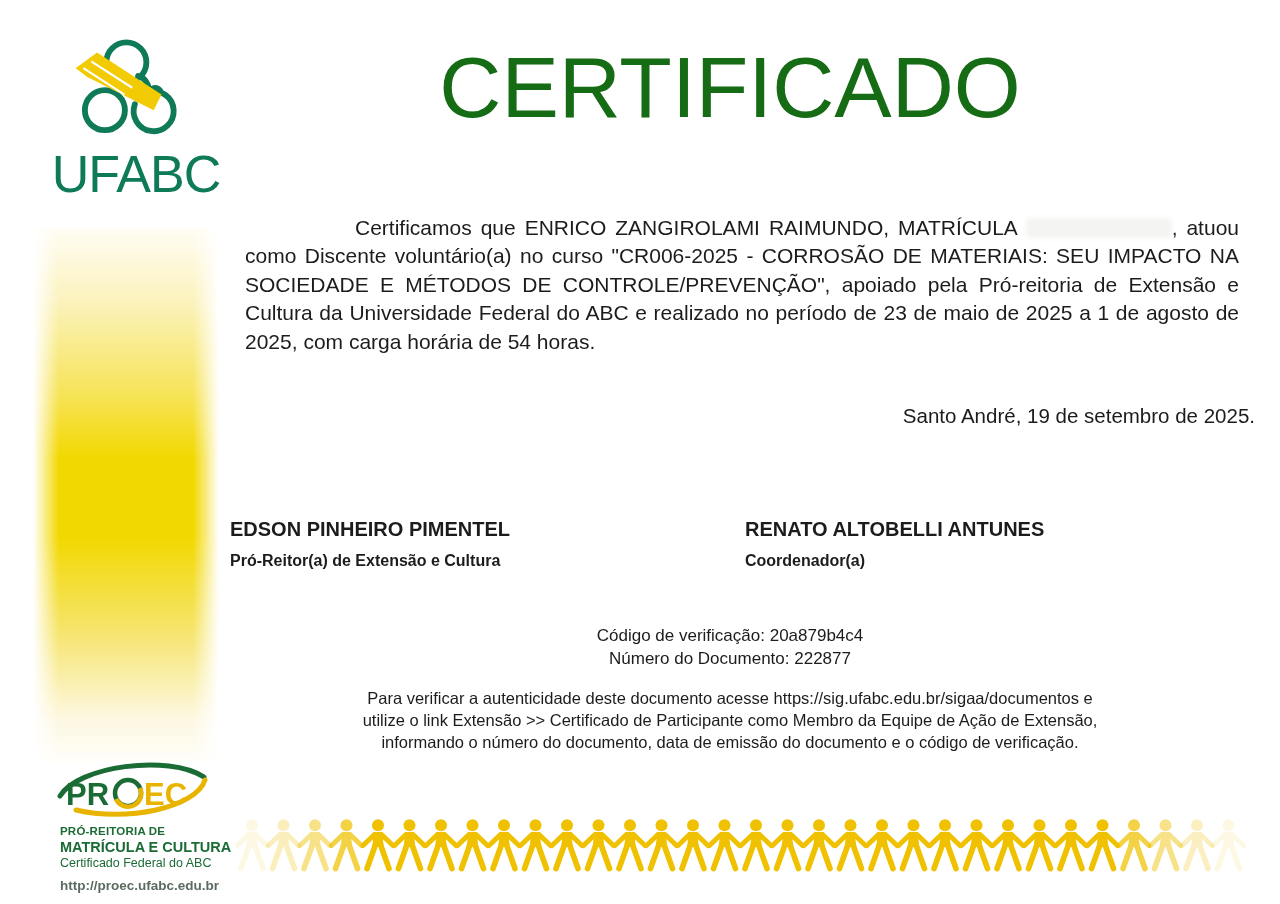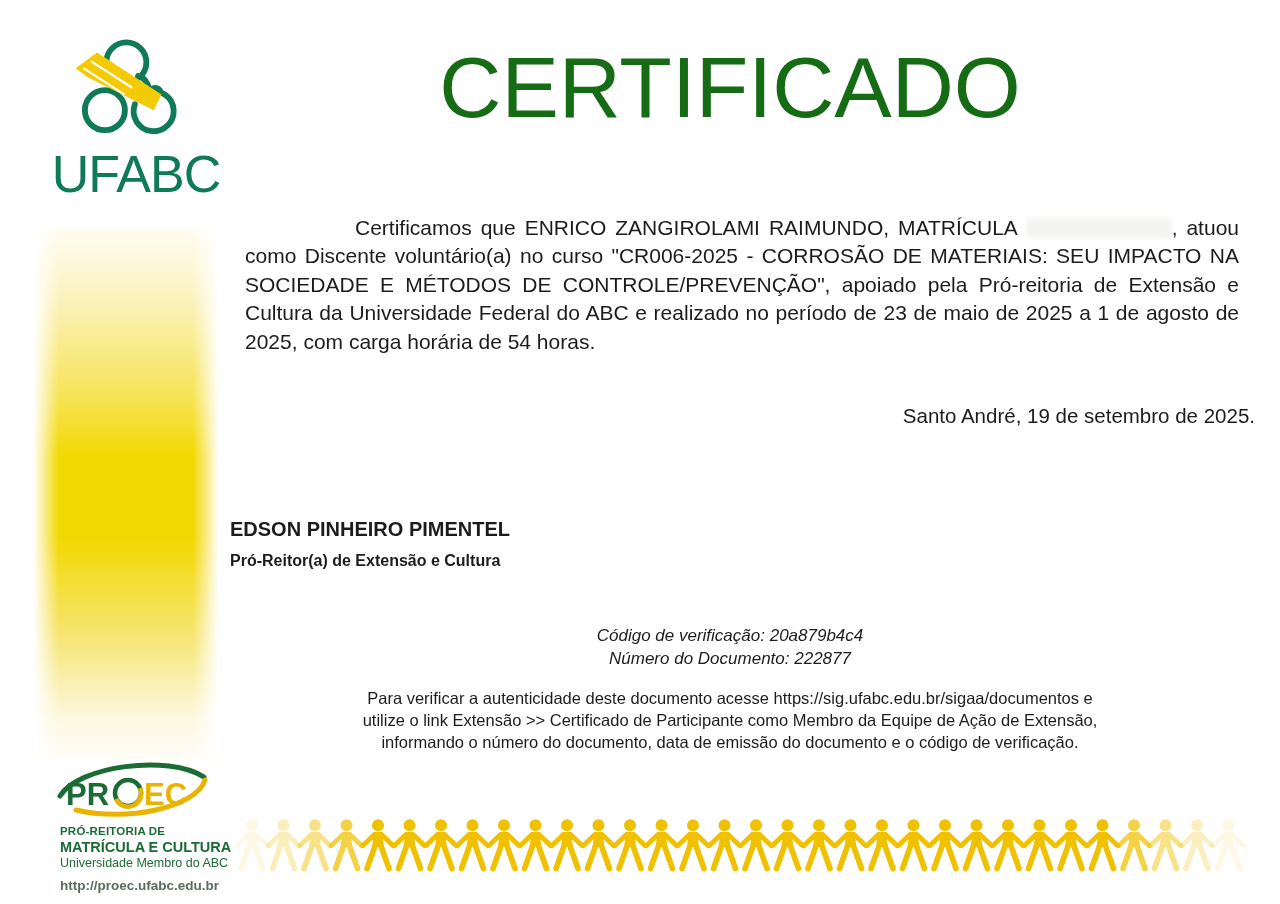--- a/index.html
+++ b/index.html
@@ -36,21 +36,21 @@
   .date-line{
     position:absolute;left:262px;top:404px;width:993px;text-align:right;font-size:20.5px;
   }
   .sig{position:absolute;top:518px;width:480px;text-align:left;}
   .sig.left{left:230px;}
   .sig.right{left:745px;}
   .sig .sig-name{font-size:20px;font-weight:bold;}
   .sig .sig-role{font-size:16px;font-weight:bold;margin-top:11px;}
   .verif{
     position:absolute;left:180px;top:624px;width:1100px;text-align:center;
-    font-size:17px;line-height:23px;font-style:italic;
+    font-size:17px;line-height:23px;
   }
   .instructions{
     position:absolute;left:180px;top:688px;width:1100px;text-align:center;
     font-size:16.5px;line-height:21.8px;
   }
   .proec{position:absolute;left:56px;top:760px;width:180px;}
   .proec-lines{margin-top:3px;padding-left:4px;color:var(--proec-green,#1B6B35);}
   .proec-l1{font-size:11.5px;font-weight:bold;letter-spacing:.2px;}
   .proec-l2{font-size:14.5px;font-weight:bold;margin-top:2px;}
   .proec-l3{font-size:12.5px;margin-top:1px;}
@@ -82,20 +82,24 @@
   <div class="cert-title">CERTIFICADO</div>
 
   <div class="cert-body"><span>Certificamos que ENRICO ZANGIROLAMI RAIMUNDO,  MATRÍCULA</span> <span class="redacted"></span><span>, atuou como Discente voluntário(a) no curso "CR006-2025 - CORROSÃO DE MATERIAIS: SEU IMPACTO NA SOCIEDADE E MÉTODOS DE CONTROLE/PREVENÇÃO", apoiado pela Pró-reitoria de Extensão e Cultura da Universidade Federal do ABC e realizado no período de 23 de maio de 2025 a 1 de agosto de 2025, com carga horária de 54 horas.</span></div>
 
   <div class="date-line">Santo André, 19 de setembro de 2025.</div>
 
   <div class="sig left">
     <div class="sig-name">EDSON PINHEIRO PIMENTEL</div>
     <div class="sig-role">Pró-Reitor(a) de Extensão e Cultura</div>
   </div>
+  <div class="sig right">
+    <div class="sig-name">RENATO ALTOBELLI ANTUNES</div>
+    <div class="sig-role">Coordenador(a)</div>
+  </div>
 
   <div class="verif">
     <div><span>Código de verificação:</span> <span>20a879b4c4</span></div>
     <div><span>Número do Documento:</span> <span>222877</span></div>
   </div>
 
   <div class="instructions">
     <div>Para verificar a autenticidade deste documento acesse https://sig.ufabc.edu.br/sigaa/documentos e</div>
     <div>utilize o link Extensão &gt;&gt; Certificado de Participante como Membro da Equipe de Ação de Extensão,</div>
     <div>informando o número do documento, data de emissão do documento e o código de verificação.</div>
@@ -106,21 +110,21 @@
       <path d="M4,36 C22,6 112,-6 148,17" stroke="#1B6B35" stroke-width="5" fill="none" stroke-linecap="round"></path>
       <path d="M20,50 C70,62 140,48 149,20" stroke="#E9B400" stroke-width="5" fill="none" stroke-linecap="round"></path>
       <text x="10" y="45" font-size="31" font-weight="bold" fill="#1B6B35">PR</text>
       <circle cx="72" cy="33" r="13" stroke="#1B6B35" stroke-width="4.5" fill="none"></circle>
       <path d="M60,39 A13,13 0 0 0 84,28" stroke="#E9B400" stroke-width="4.5" fill="none"></path>
       <text x="88" y="45" font-size="31" font-weight="bold" fill="#E9B400">EC</text>
     </svg>
     <div class="proec-lines">
       <div class="proec-l1">PRÓ-REITORIA DE</div>
       <div class="proec-l2">MATRÍCULA E CULTURA</div>
-      <div class="proec-l3">Universidade Membro do ABC</div>
+      <div class="proec-l3">Certificado Federal do ABC</div>
       <div class="proec-l4">http://proec.ufabc.edu.br</div>
     </div>
   </div>
 
   <div class="people-chain">
     <svg width="1010" height="58" viewBox="0 0 1010 58" style="color: rgb(239, 193, 0);">
       <defs>
         <g id="person-shape" stroke-linecap="round">
           <circle cx="16" cy="7.2" r="6" fill="currentColor"></circle>
           <path d="M11.8,14 h8.4 l1.6,15 h-11.6 z" fill="currentColor"></path>

